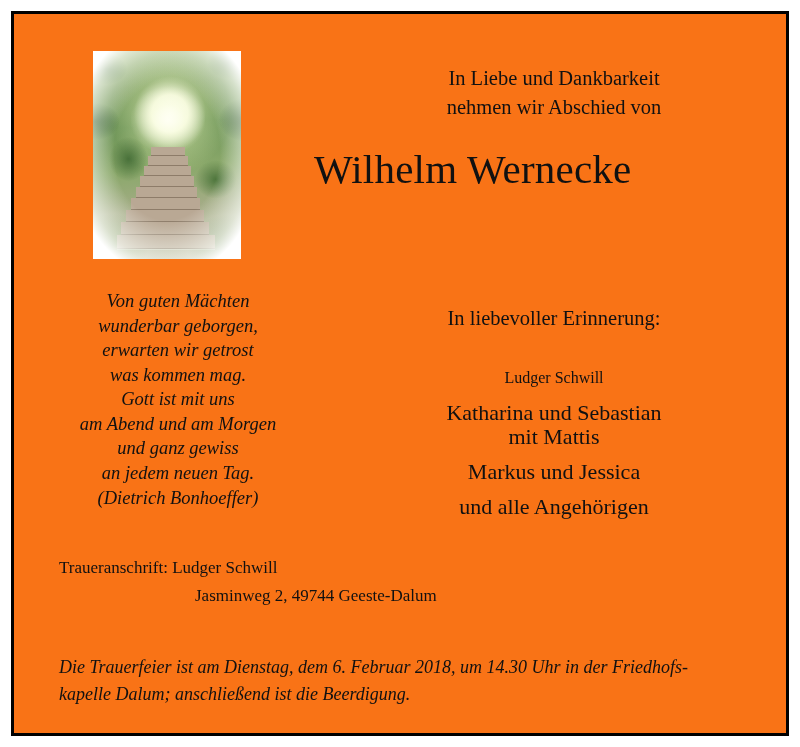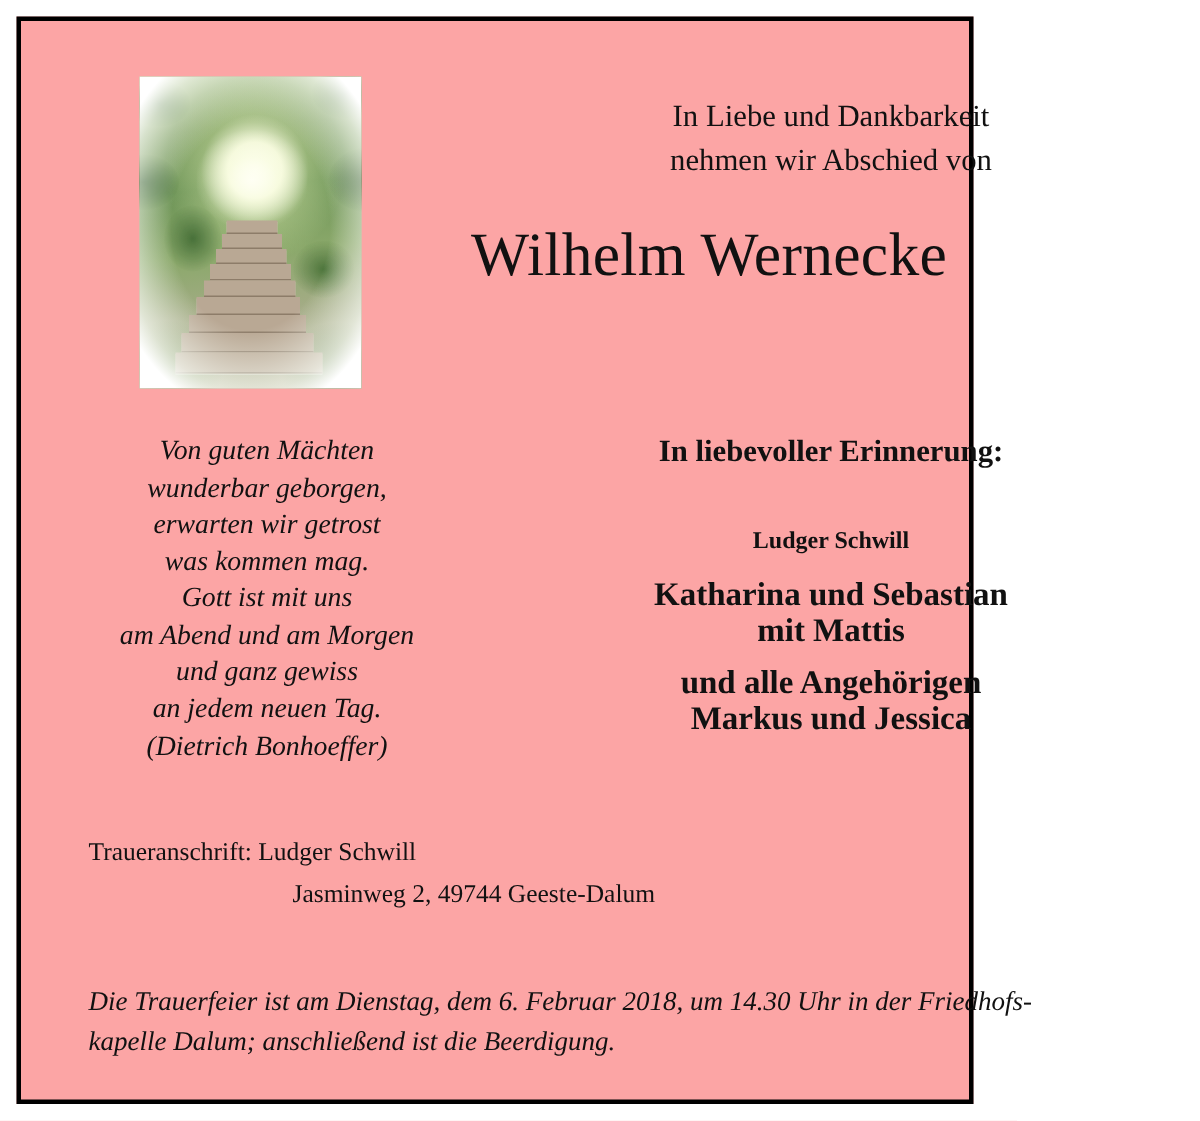--- a/index.html
+++ b/index.html
@@ -19,25 +19,25 @@
     width: 800px;
     height: 747px;
     box-sizing: border-box;
     background: #ffffff;
   }
   
   .frame {
     position: absolute;
     left: 11px;
     top: 11px;
-    width: 638px;
+    width: 778px;
     height: 725px;
     box-sizing: border-box;
     border: 3px solid #000000;
-    background: #fca5a5;
+    background: #f97316;
   }
   .inner {
     position: relative;
     width: 100%;
     height: 100%;
   }
 
   
   .photo {
     position: absolute;
@@ -157,26 +157,25 @@
   .poem .author {
     display: block;
     margin-top: 1px;
     font-style: italic;
     text-align: center;
   }
 
   .memory {
     position: absolute;
     left: 330px;
-    top: 275px;
+    top: 292px;
     width: 420px;
     text-align: center;
     font-size: 20.5px;
     line-height: 24px;
-    font-weight: bold;
   }
   .memory .line { display: block; }
   .memory .l0 { font-size: 20.5px; margin-bottom: 12px; }
   .memory .l1 { font-size: 16px; margin-bottom: 11px; margin-top: 36px; }
   .memory .l2 { font-size: 22px; }
   .memory .l3 { font-size: 22px; margin-bottom: 11px; }
   .memory .l4 { font-size: 22px; margin-bottom: 11px; }
   .memory .l5 { font-size: 22px; }
 
   .address {
@@ -247,22 +246,22 @@
         <span>und ganz gewiss</span><br>
         <span>an jedem neuen Tag.</span>
         <span class="author">(Dietrich Bonhoeffer)</span>
       </div>
 
       <div class="memory">
         <span class="line l0">In liebevoller Erinnerung:</span>
         <span class="line l1">Ludger Schwill</span>
         <span class="line l2">Katharina und Sebastian</span>
         <span class="line l3">mit Mattis</span>
+        <span class="line l4">Markus und Jessica</span>
         <span class="line l5">und alle Angehörigen</span>
-        <span class="line l4">Markus und Jessica</span>
       </div>
 
       <div class="address">
         <span class="l1">Traueranschrift: Ludger Schwill</span>
         <span class="l2">Jasminweg 2, 49744 Geeste-Dalum</span>
       </div>
 
       <div class="ceremony">
         <span class="line">Die Trauerfeier ist am Dienstag, dem 6. Februar 2018, um 14.30 Uhr in der Friedhofs-</span>
         <span class="line">kapelle Dalum; anschließend ist die Beerdigung.</span>

